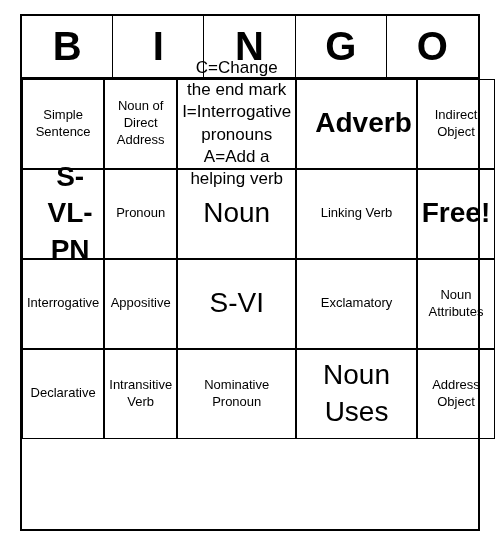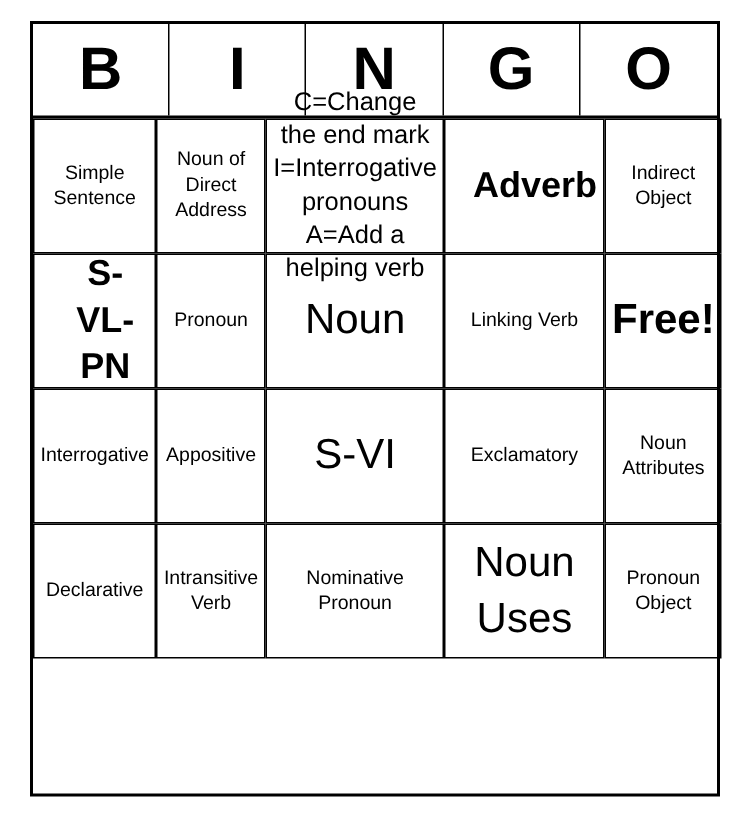--- a/index.html
+++ b/index.html
@@ -44,21 +44,21 @@
       text-align: center;
       padding: 4px;
       font-size: 13px;
       line-height: 1.3;
     }
     .bingo-cell.large-text {
       font-size: 28px;
       font-weight: normal;
     }
     .bingo-cell.medium-large-text {
-      font-size: 24px;
+      font-size: 28px;
       font-weight: bold;
       padding-left: 18px;
     }
     .bingo-cell.free {
       font-size: 28px;
       font-weight: bold;
     }
     .bingo-cell.small-text {
       font-size: 17px;
     }
@@ -87,15 +87,15 @@
       <div class="bingo-cell free">Free!</div>
       <div class="bingo-cell">Interrogative</div>
       <div class="bingo-cell">Appositive</div>
       <div class="bingo-cell large-text">S-VI</div>
       <div class="bingo-cell">Exclamatory</div>
       <div class="bingo-cell">Noun Attributes</div>
       <div class="bingo-cell">Declarative</div>
       <div class="bingo-cell">Intransitive Verb</div>
       <div class="bingo-cell">Nominative Pronoun</div>
       <div class="bingo-cell large-text">Noun Uses</div>
-      <div class="bingo-cell">Pronoun Object</div>
+      <div class="bingo-cell">Address Object</div>
     </div>
 </div>
 
 </body></html>

